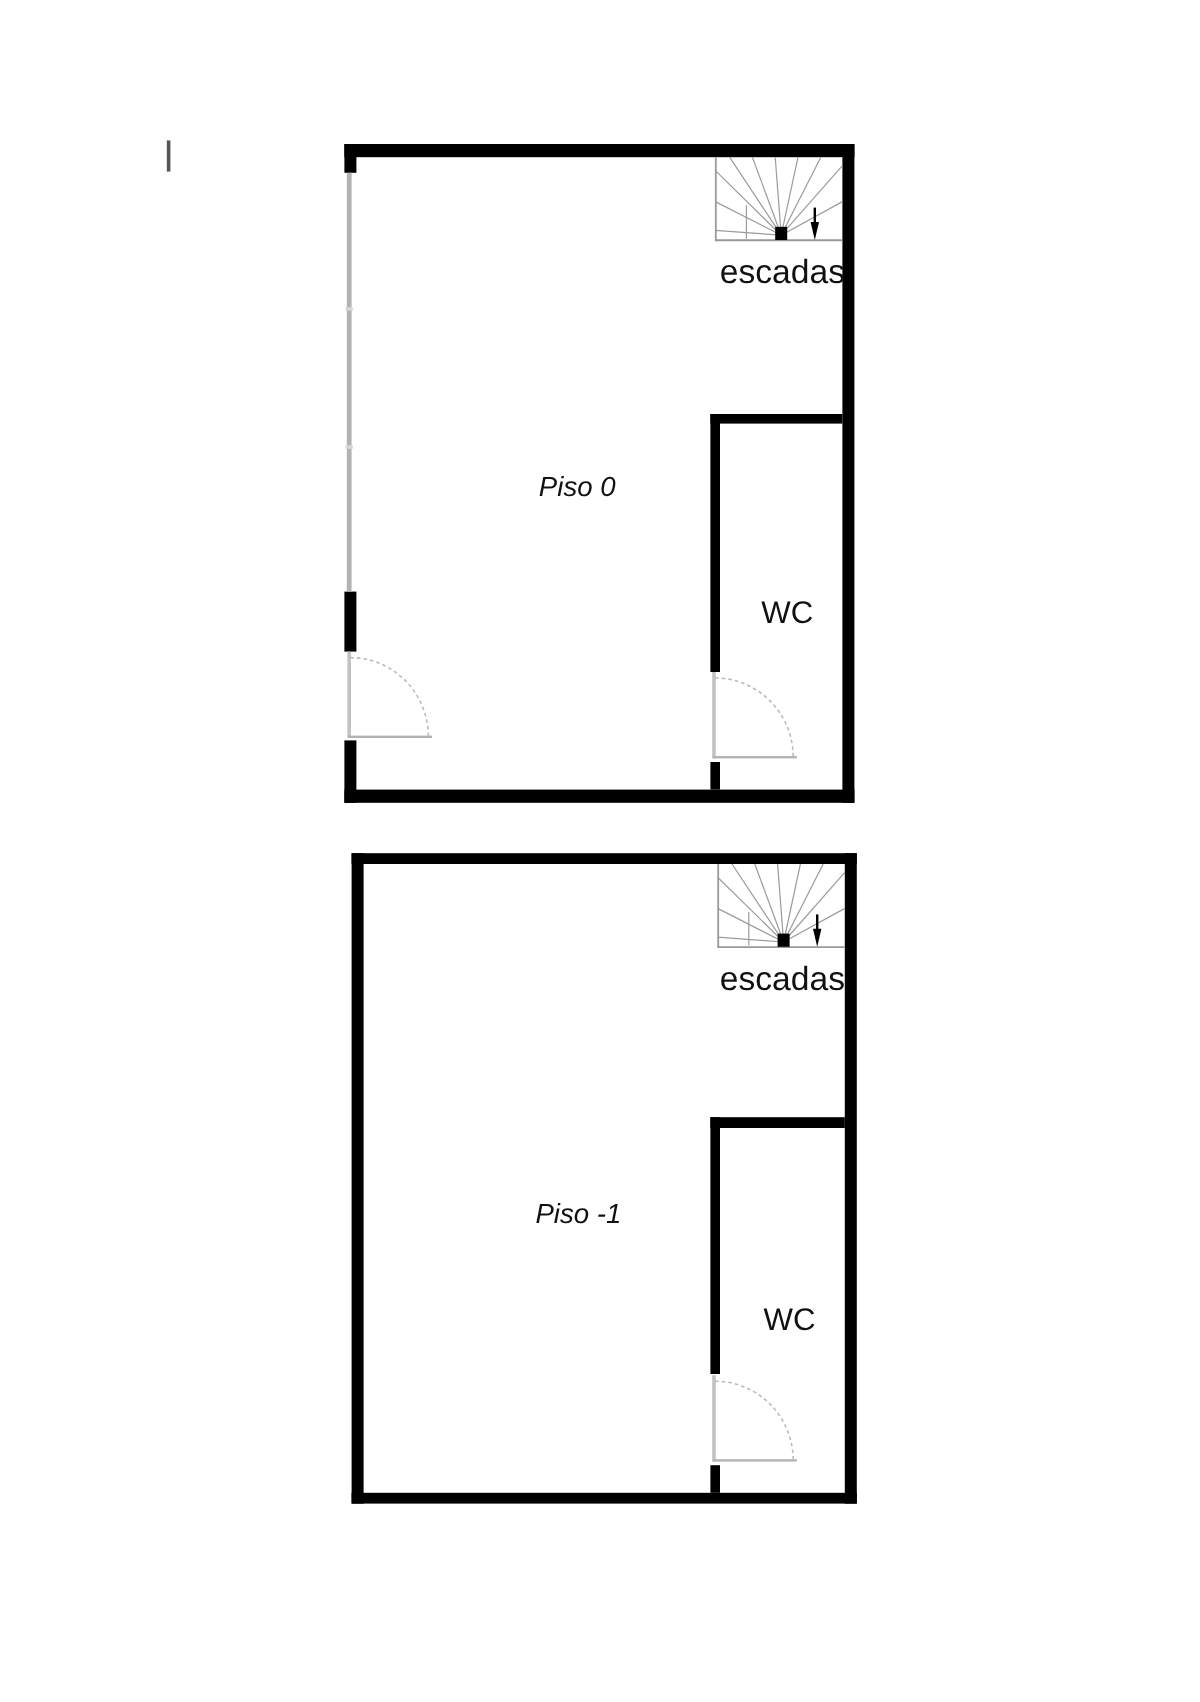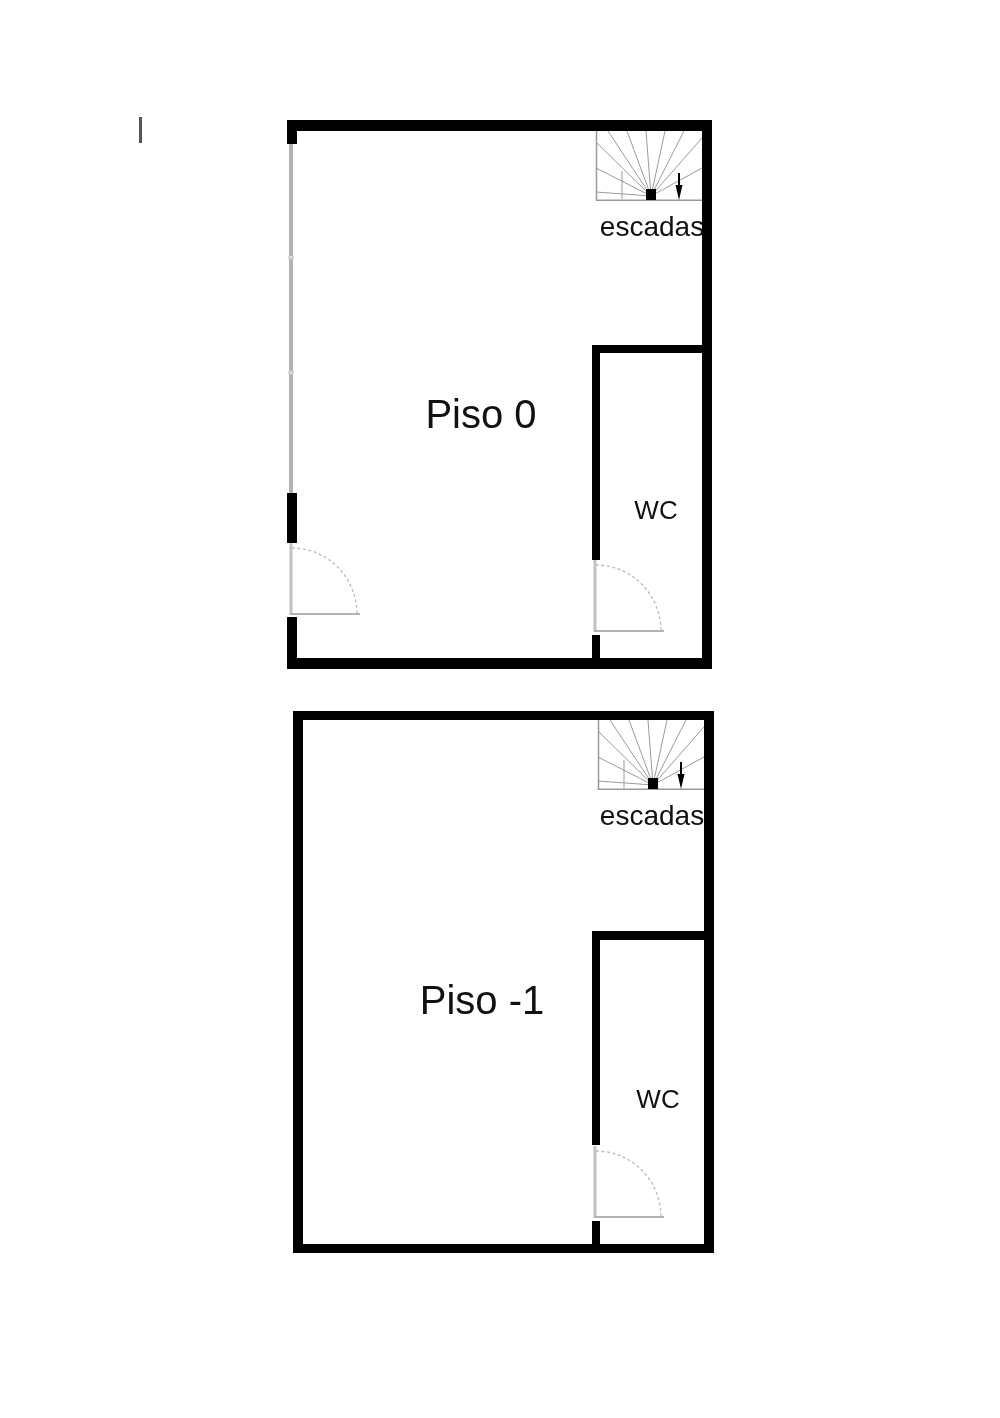--- a/index.html
+++ b/index.html
@@ -21,21 +21,21 @@
     top: 0;
   }
   .label {
     position: absolute;
     transform: translateX(-50%);
     color: #111111;
     white-space: nowrap;
     line-height: 1;
     user-select: none;
   }
-  .floor-label   { font-size: 40px; }
+  .floor-label   { font-size: 23px; font-style: italic; }
   .room-label    { font-size: 26px; text-align: right; }
   .stairs-label  { font-size: 28px; }
   .page-tick {
     position: absolute;
     left: 139px;
     top: 117px;
     width: 3px;
     height: 26px;
     background: #555555;
   }
@@ -116,17 +116,17 @@
       <use href="#door-sym" x="594" y="1146"></use>
 
       <use href="#stairs-sym" x="598" y="720"></use>
     </g>
   </svg>
 
   <div class="label floor-label" style="left:481px; top:394px;">Piso 0</div>
   <div class="label room-label" style="left:656px; top:497px;">WC</div>
   <div class="label stairs-label" style="left:652px; top:213px;">escadas</div>
 
-  <div class="label floor-label" style="left:482px; top:980px;">Piso -1</div>
+  <div class="label floor-label" style="left:482px; top:1000px;">Piso -1</div>
   <div class="label room-label" style="left:658px; top:1086px;">WC</div>
   <div class="label stairs-label" style="left:652px; top:802px;">escadas</div>
 
 </div>
 
 </body></html>

